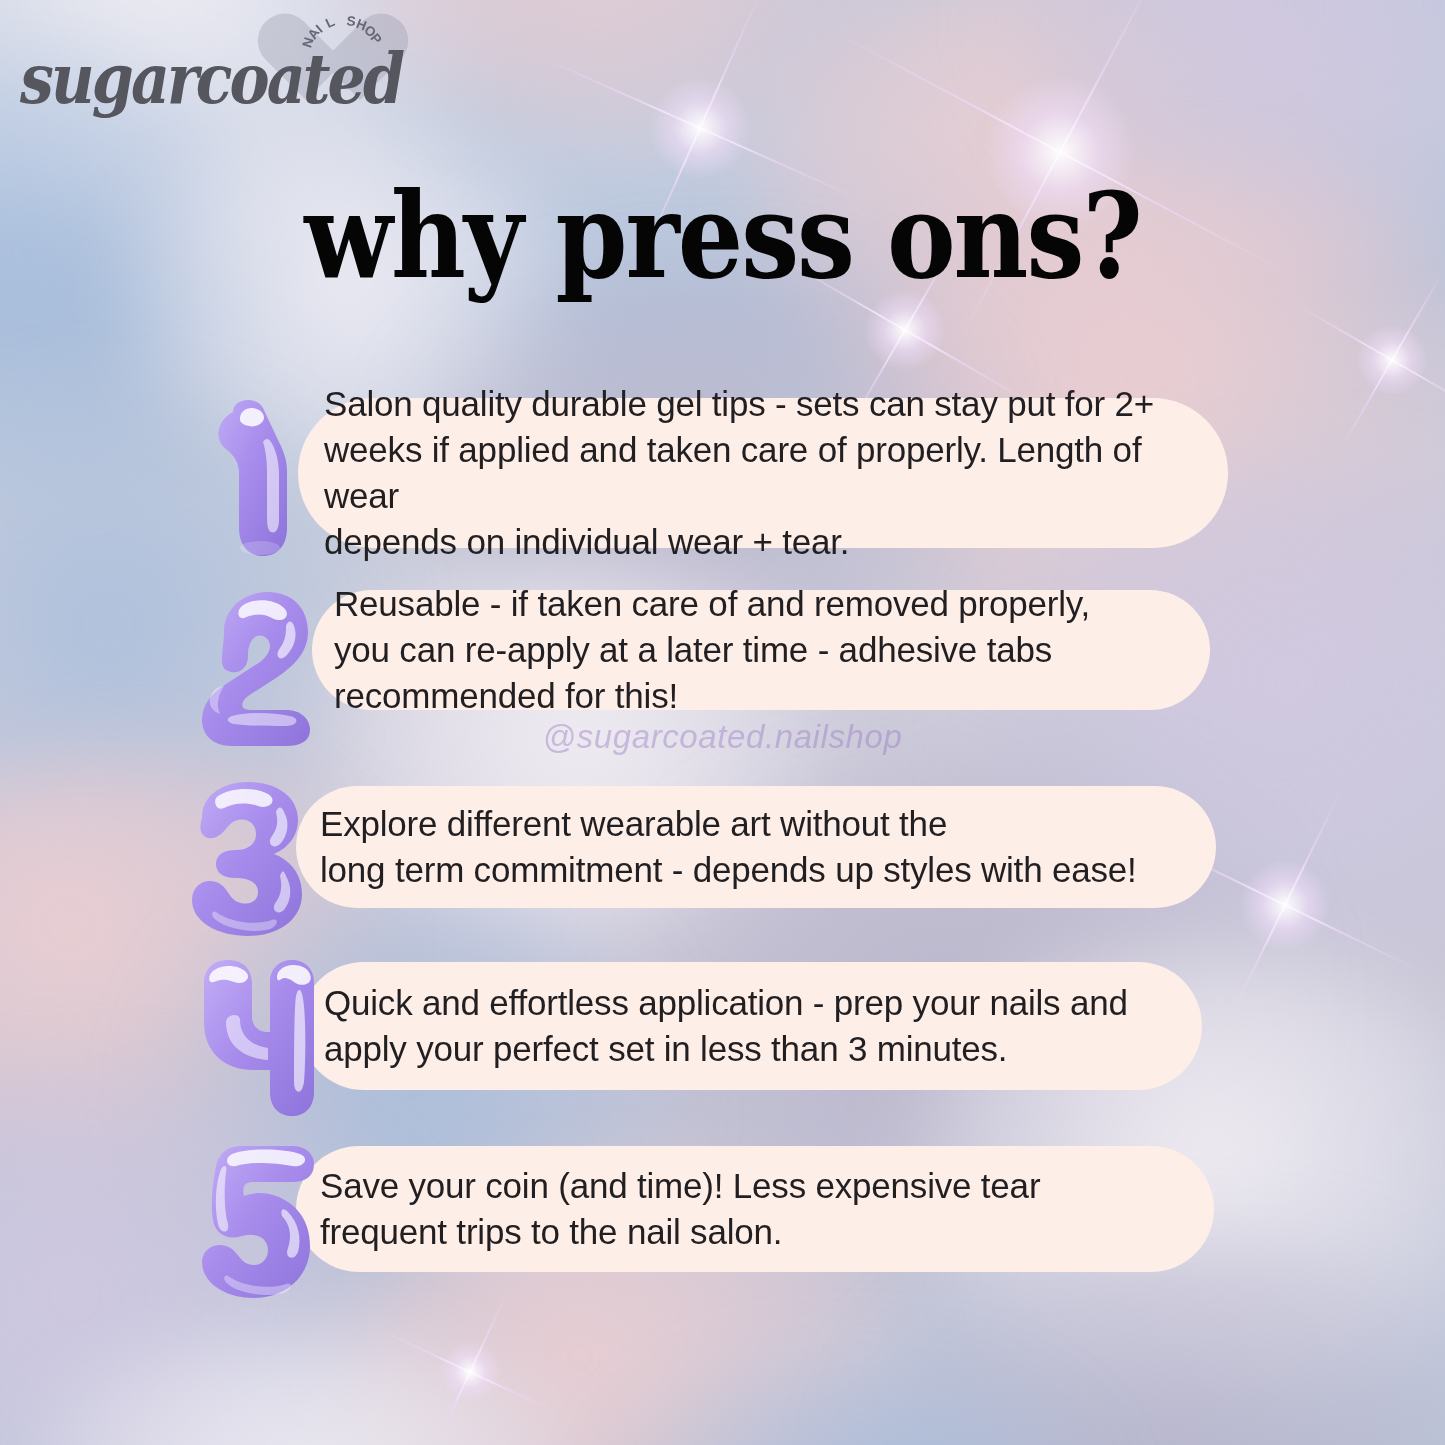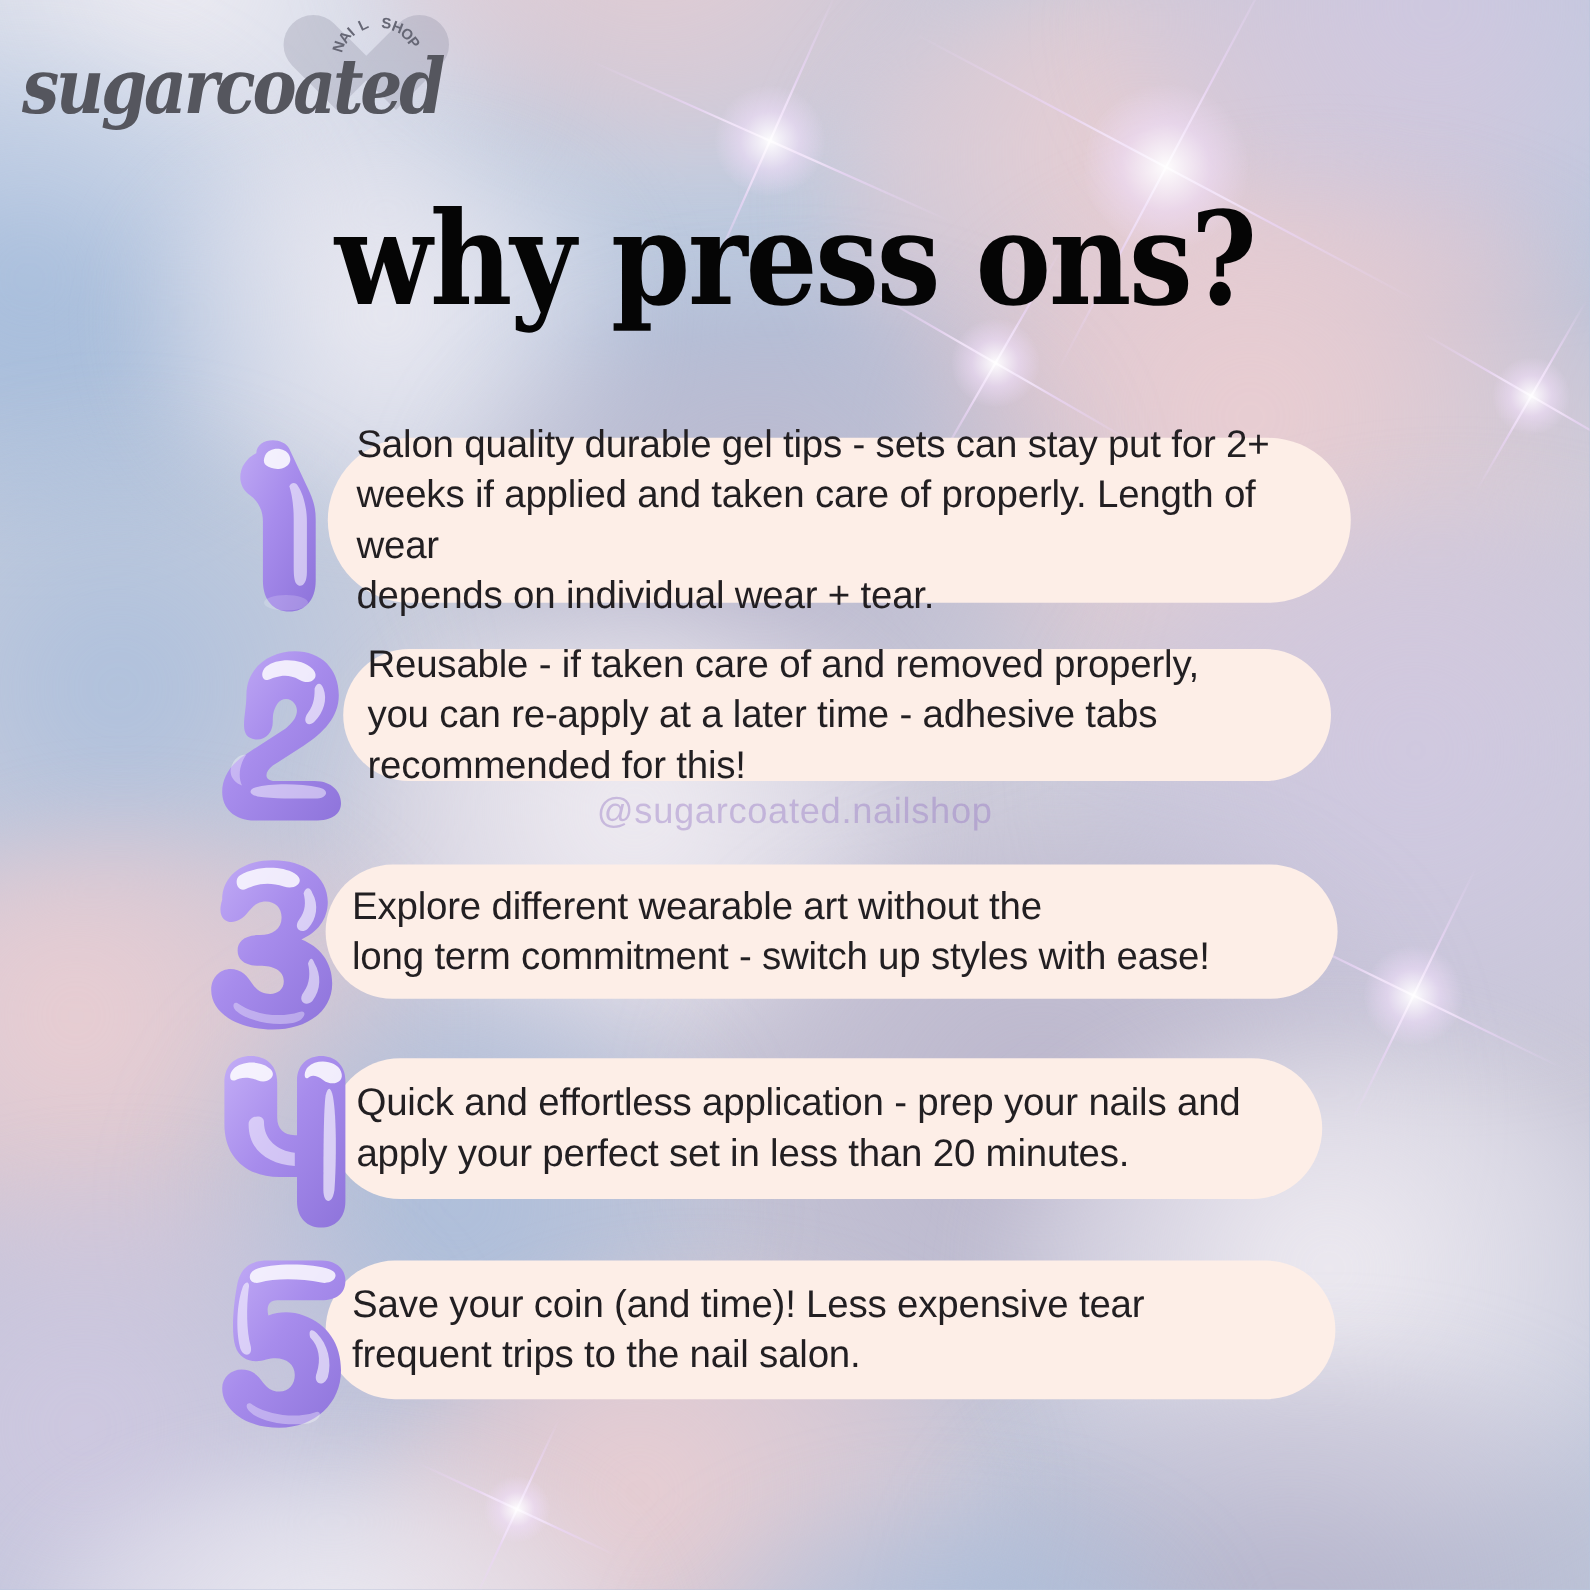--- a/index.html
+++ b/index.html
@@ -142,20 +142,21 @@
     position:absolute;
     left:0; right:0;
     top:718px;
     text-align:center;
     font-family:"Liberation Sans", sans-serif;
     font-size:33px;
     letter-spacing:.6px;
     color:rgba(150,120,196,.42);
     z-index:4;
     pointer-events:none;
+    font-style:italic;
   }
 </style>
 </head>
 <body>
 
 <div id="backdrop">
   <div class="sky"></div>
   <div class="cloudlayer">
     <div class="cl white" style="left:-8%;  top:-10%; width:46%; height:30%;"></div>
     <div class="cl pinky" style="left:26%;  top:-12%; width:40%; height:26%;"></div>
@@ -291,21 +292,21 @@
         </defs>
         <path d="M20 38 C20 14 42 2 66 2 C94 2 116 16 116 40 C116 56 106 68 92 74 C108 80 120 94 120 114 C120 140 96 156 66 156 C36 156 10 142 10 120 C10 106 22 98 34 102 C46 106 46 118 56 122 C66 126 76 122 76 112 C76 102 66 98 54 98 C40 98 34 92 34 84 C34 76 40 70 54 70 C66 70 74 64 74 54 C74 44 66 38 56 40 C46 42 44 52 36 56 C26 62 14 56 20 38 Z" fill="url(#g3)"></path>
         <path d="M36 16 C48 8 72 6 86 14 C96 20 88 30 76 26 C62 21 50 24 42 28 C34 32 30 20 36 16 Z" fill="#fff" opacity=".82"></path>
         <path d="M102 32 C108 42 106 56 98 64 C92 70 84 64 90 56 C96 48 96 40 94 32 C96 26 100 26 102 32 Z" fill="#fff" opacity=".60"></path>
         <path d="M104 96 C110 106 110 120 102 130 C96 136 88 130 94 122 C100 114 100 104 98 96 C100 90 102 90 104 96 Z" fill="#fff" opacity=".55"></path>
         <path d="M34 132 C48 142 72 146 90 140 C98 137 96 148 84 150 C66 153 44 148 34 140 C28 136 30 130 34 132 Z" fill="#fff" opacity=".35"></path>
       </svg>
     </div>
     <div class="card" style="left:296px; top:774px; width:920px; height:122px; padding:0 40px 0 24px;">
       <p>Explore different wearable art without the
-long term commitment - switch up styles with ease!</p>
+long term commitment - depends up styles with ease!</p>
     </div>
   </div>
 
   <div class="row">
     <div class="numeral" style="left:196px; top:948px;">
       <svg width="122" height="158" viewBox="0 0 122 158">
         <defs>
           <linearGradient id="g4" x1="0" y1="0" x2="1" y2="1">
             <stop offset="0%" stop-color="#c3adf6"></stop>
               <stop offset="45%" stop-color="#a78cec"></stop>
@@ -314,21 +315,21 @@
         </defs>
         <path d="M8 24 C8 8 18 0 32 0 C46 0 56 8 56 24 L56 56 C56 66 62 72 72 72 L74 72 L74 22 C74 8 84 0 96 0 C108 0 118 8 118 22 L118 132 C118 148 108 156 96 156 C84 156 74 148 74 132 L74 110 L58 110 C28 110 8 92 8 62 Z" fill="url(#g4)"></path>
         <path d="M16 12 C24 4 42 4 50 12 C56 18 48 26 38 22 C28 18 22 20 18 22 C12 24 12 16 16 12 Z" fill="#fff" opacity=".85"></path>
         <path d="M84 10 C92 2 110 4 114 14 C118 24 106 28 98 22 C90 16 86 18 84 20 C80 22 80 14 84 10 Z" fill="#fff" opacity=".85"></path>
         <path d="M106 34 C110 48 110 96 108 122 C106 136 98 134 98 122 C98 96 98 50 100 36 C102 28 104 28 106 34 Z" fill="#fff" opacity=".62"></path>
         <path d="M44 60 C44 76 56 86 72 88 L72 100 C48 98 30 86 30 62 C30 54 44 52 44 60 Z" fill="#fff" opacity=".50"></path>
       </svg>
     </div>
     <div class="card" style="left:300px; top:950px; width:902px; height:128px; padding:0 40px 0 24px;">
       <p>Quick and effortless application - prep your nails and
-apply your perfect set in less than 20 minutes.</p>
+apply your perfect set in less than 3 minutes.</p>
     </div>
   </div>
 
   <div class="row">
     <div class="numeral" style="left:196px; top:1130px;">
       <svg width="120" height="158" viewBox="0 0 120 158">
         <defs>
           <linearGradient id="g5" x1="0" y1="0" x2="1" y2="1">
             <stop offset="0%" stop-color="#c3adf6"></stop>
               <stop offset="45%" stop-color="#a78cec"></stop>

